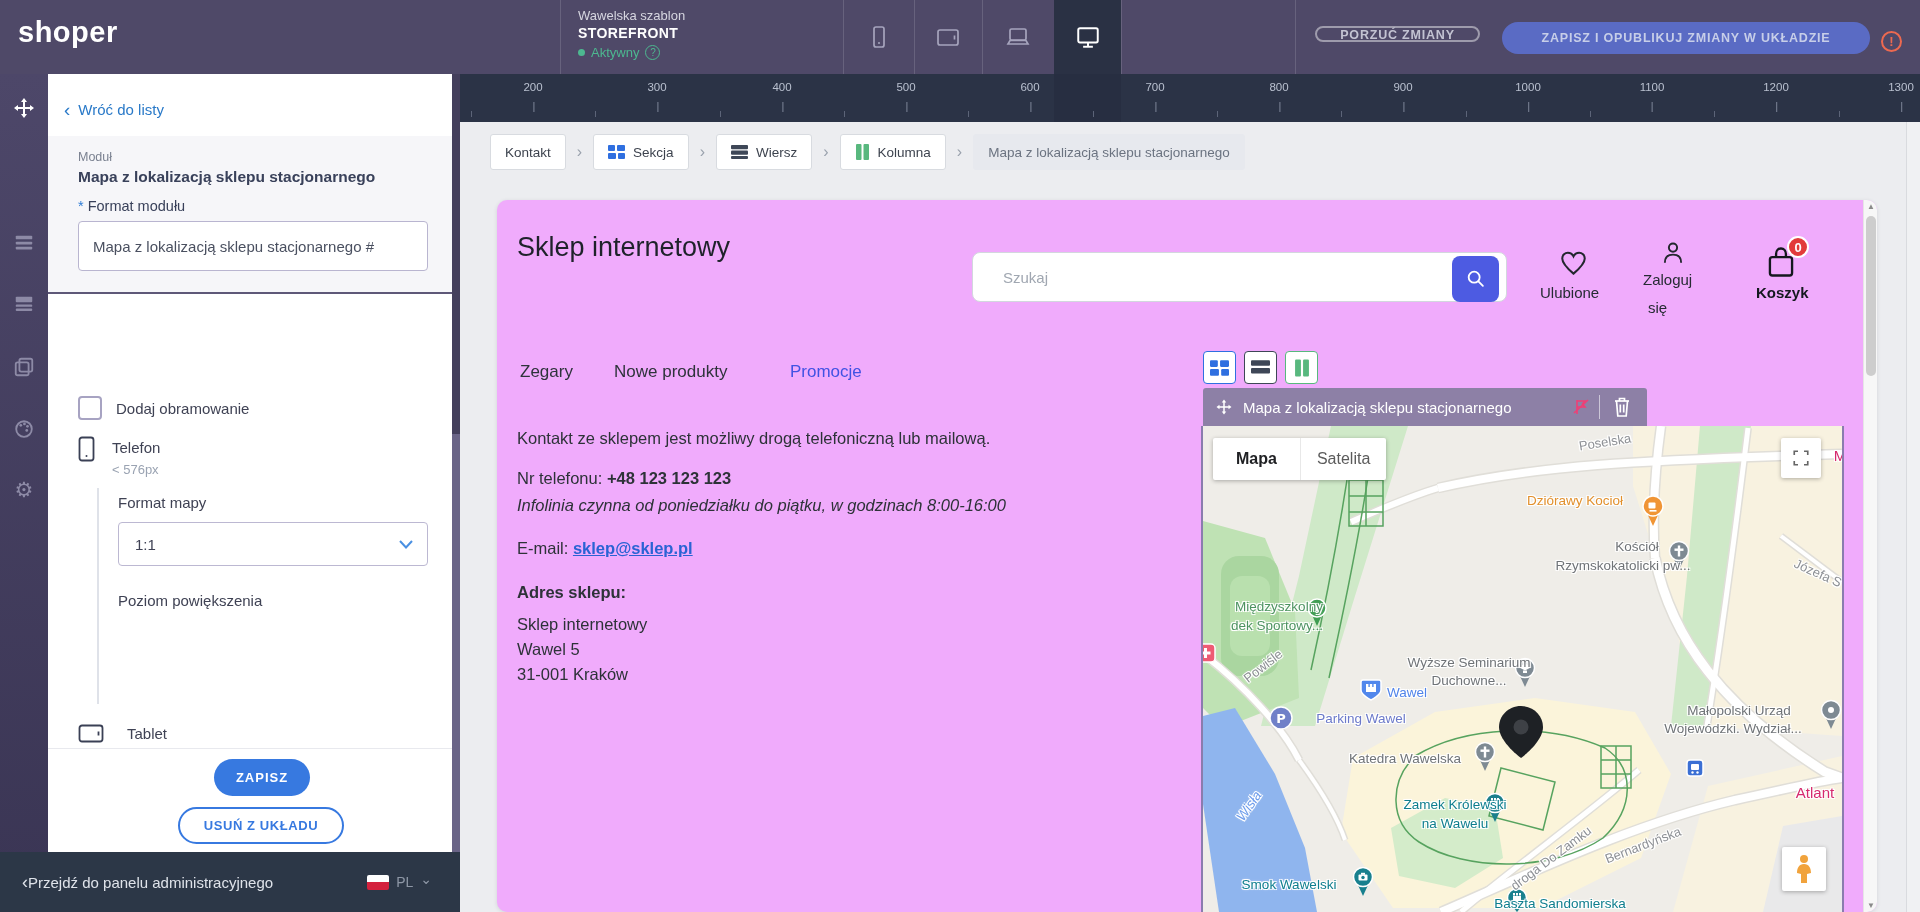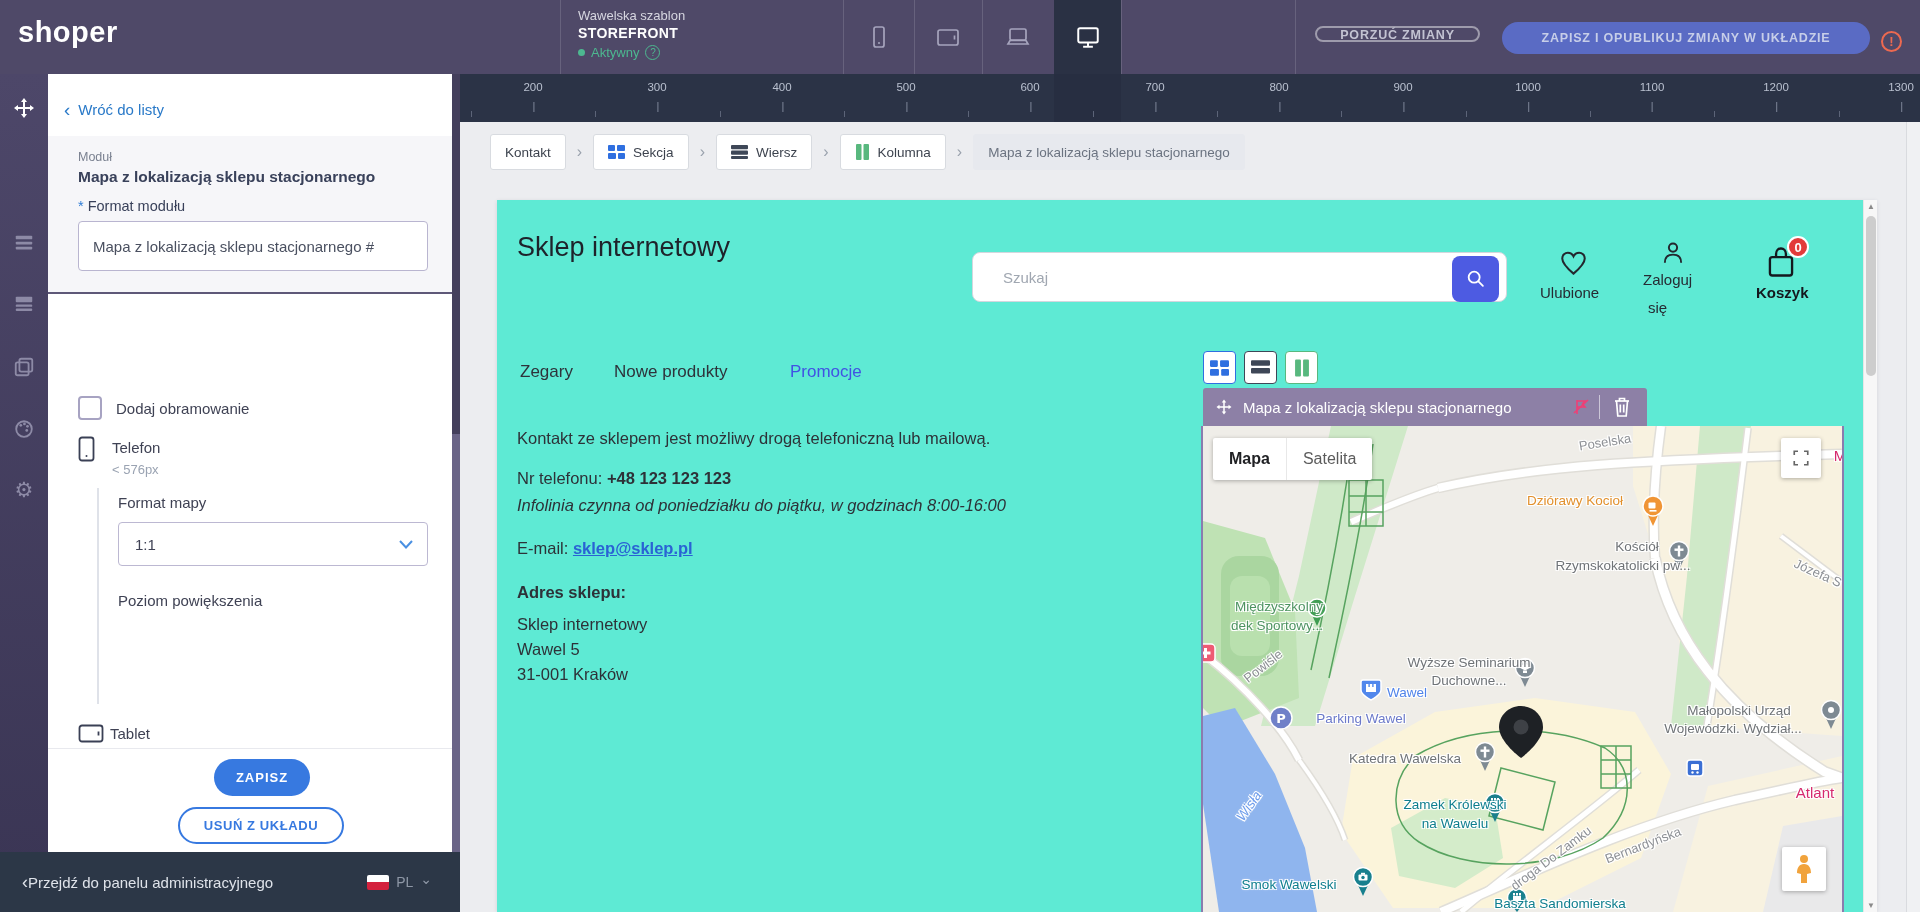--- a/index.html
+++ b/index.html
@@ -58,21 +58,21 @@
   #chk-box { width:24px; height:24px; border:2px solid #a7a3c2; border-radius:4px; background:#fff; }
   #chk-row label { font-size:15px; color:#3f4254; }
   #phone-group-head { position:absolute; left:30px; top:362px; }
   #phone-label { position:absolute; left:64px; top:365px; font-size:15px; color:#3f4254; }
   #phone-hint { position:absolute; left:64px; top:388px; font-size:13px; color:#9aa3b2; }
   #indent-line { position:absolute; left:49px; top:414px; width:2px; height:216px; background:#dfe2e9; }
   .fld-label { position:absolute; left:70px; font-size:15px; color:#3f4254; }
   .fld-select { position:absolute; left:70px; width:310px; height:44px; border:1px solid #bcb8d2; border-radius:4px;
     background:#fff; display:flex; align-items:center; font-size:15px; color:#3f4254; padding:0 16px; cursor:pointer; }
   .fld-select svg { position:absolute; right:14px; }
-  #tablet-row { position:absolute; left:30px; top:650px; display:flex; align-items:center; gap:6px; }
+  #tablet-row { position:absolute; left:30px; top:650px; display:flex; align-items:center; gap:23px; }
   #tablet-row span.lbl { font-size:15px; color:#3f4254; }
   #panel-footer { position:absolute; left:0; top:674px; width:404px; height:104px; border-top:1px solid #e8e9ee; background:#fff; }
   #btn-save { position:absolute; left:166px; top:10px; width:96px; height:37px; border-radius:19px; border:none;
     background:#3779e0; color:#fff; font-size:13px; font-weight:bold; letter-spacing:1px; font-family:inherit; }
   #btn-remove { position:absolute; left:130px; top:58px; width:166px; height:37px; border-radius:19px;
     border:2px solid #3779e0; background:#fff; color:#3779e0; font-size:13px; font-weight:bold; letter-spacing:.6px; font-family:inherit; }
   #admin-bar { position:absolute; left:0; top:852px; width:460px; height:60px; background:#2c3747; z-index:40;
     display:flex; align-items:center; }
   #admin-link { margin-left:22px; display:flex; align-items:center; gap:0; color:#dfe3ea; font-size:15px; cursor:pointer; }
   #admin-link .chev::after { content:"‹"; font-size:18px; }
@@ -90,22 +90,22 @@
   .r-minor { position:absolute; bottom:5px; width:1px; height:6px; background:#5c6478; }
 
   
   #breadcrumb { position:absolute; left:490px; top:134px; height:36px; display:flex; align-items:center; gap:11px; z-index:10; }
   .crumb { height:36px; background:#fff; border:1px solid #d8dbe0; border-radius:3px; display:flex;
     align-items:center; gap:8px; padding:0 14px; font-size:13.5px; color:#3d434e; cursor:pointer; }
   .crumb.current { background:#e7e9ee; border-color:#e7e9ee; color:#6b7380; }
   .crumb-caret::after { content:"›"; color:#9aa2ad; font-size:16px; }
 
   
-  #card { position:absolute; left:497px; top:200px; width:1380px; height:712px; background:#5eead4;
-    border-radius:0; box-shadow:0 1px 4px rgba(30,35,60,.12); overflow:hidden; }
+  #card { position:absolute; left:497px; top:200px; width:1380px; height:712px; background:#f0abfc;
+    border-radius:10px; box-shadow:0 1px 4px rgba(30,35,60,.12); overflow:hidden; }
   #sf-title { position:absolute; left:20px; top:32px; font-size:27px; color:#1e222a; font-weight:500; }
   #sf-search { position:absolute; left:475px; top:52px; width:535px; height:50px; border:1px solid #d3d7de;
     border-radius:8px; font-size:15px; color:#3a3f47; padding:0 60px 0 30px; font-family:inherit; }
   #sf-search::placeholder { color:#a0a7b1; }
   #sf-search-btn { position:absolute; left:955px; top:56px; width:47px; height:46px; border:none; border-radius:8px;
     background:#4d5be2; display:flex; align-items:center; justify-content:center; cursor:pointer; }
   .hdr-ic { position:absolute; color:#23272e; }
   .hdr-lbl { position:absolute; font-size:15px; color:#262b33; }
   #cart-badge { position:absolute; left:1290px; top:36px; width:22px; height:22px; border-radius:50%;
     background:#e23b3b; border:2px solid #fff; color:#fff; font-size:13px; font-weight:bold;
@@ -138,21 +138,21 @@
   .poi { color:#6f7377; }
   .teal { color:#0e7e8e; }
   .green { color:#4d9361; }
   .orange { color:#e2902c; }
   .pblue { color:#6b79ca; }
   .bluepoi { color:#4f83ea; }
   .water { color:#6d9ceb; font-style:italic; }
   .magenta { color:#d62a6e; font-size:15px; }
   #map-type { position:absolute; left:10px; top:12px; height:42px; display:flex; background:#fff; border-radius:2px;
     box-shadow:0 1px 4px rgba(0,0,0,.3); z-index:6; }
-  #map-type .mt { padding:0 16px; display:flex; align-items:center; font-size:16px; cursor:pointer; }
+  #map-type .mt { padding:0 16px; display:flex; align-items:center; font-size:16px; cursor:pointer;margin-left:7px; }
   #map-type .mt.sel { font-weight:bold; color:#202124; }
   #map-type .mt.unsel { color:#5b5b5b; border-left:1px solid #e8e8e8; }
   #fullscreen-btn { position:absolute; left:578px; top:12px; width:40px; height:40px; background:#fff; border-radius:2px;
     box-shadow:0 1px 4px rgba(0,0,0,.3); display:flex; align-items:center; justify-content:center; cursor:pointer; z-index:6; }
   #pegman-btn { position:absolute; left:579px; top:421px; width:44px; height:44px; background:#fff; border-radius:2px;
     box-shadow:0 1px 4px rgba(0,0,0,.3); display:flex; align-items:center; justify-content:center; cursor:pointer; z-index:6; }
 
   
   #pv-scroll { position:absolute; left:1366px; top:0; width:14px; height:712px; background:#f7f7f7; border-left:1px solid #e6e6e6; }
   #pv-scroll .up { position:absolute; left:0; top:2px; width:14px; text-align:center; color:#8a8a8a; font-size:8px; }

